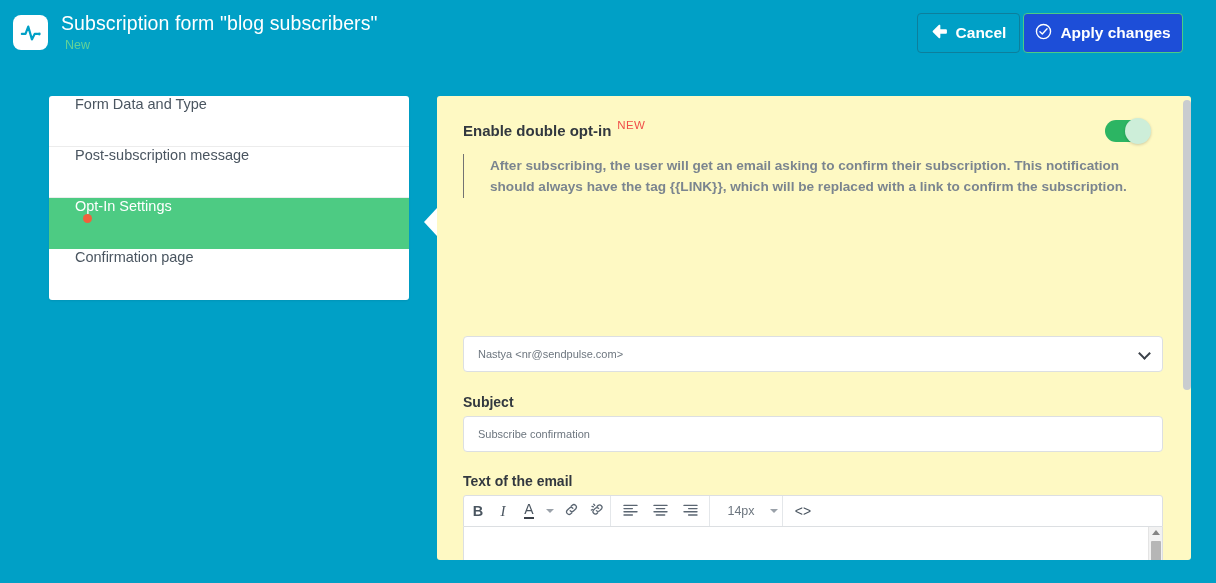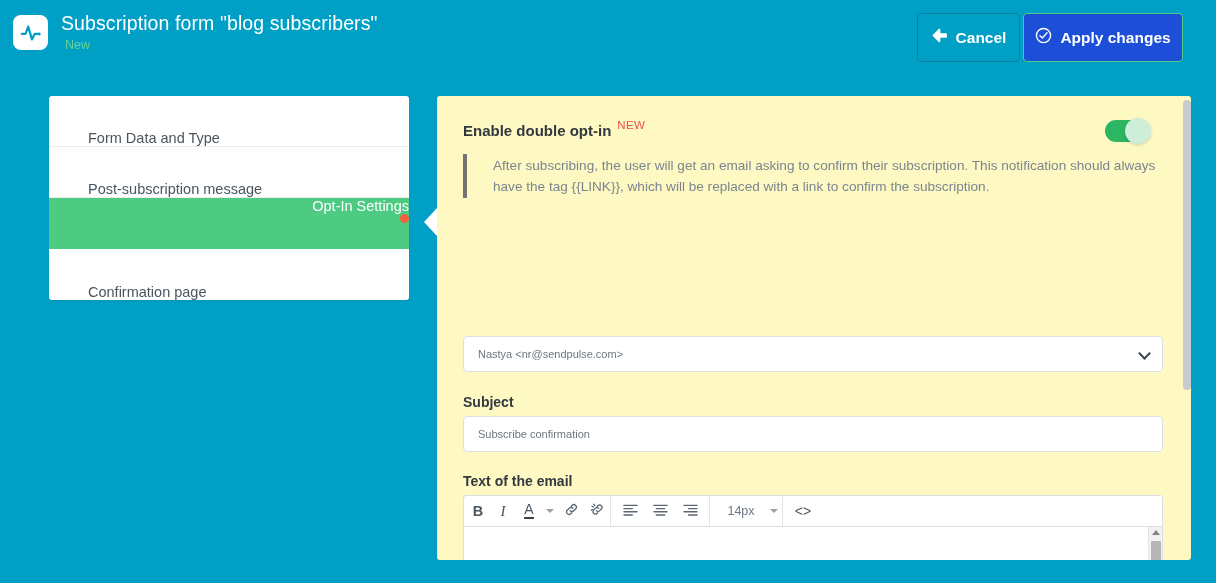--- a/index.html
+++ b/index.html
@@ -30,21 +30,21 @@
     font-size: 19.5px; color: #ffffff; font-weight: 400;
     letter-spacing: .1px;
     white-space: nowrap;
   }
   #header-subtitle {
     position: absolute; left: 65px; top: 38px;
     font-size: 12.5px; color: #63d297; font-weight: 400;
   }
   .hdr-btn {
     position: absolute; top: 13px;
-    height: 49px;
+    height: 40px;
     border-radius: 4px;
     display: flex; align-items: center; justify-content: center;
     gap: 8px;
     color: #ffffff;
     font-size: 15.5px;
     font-weight: bold;
     cursor: pointer;
     user-select: none;
   }
   #cancel-button {
@@ -62,22 +62,22 @@
   #sidebar {
     position: absolute; left: 49px; top: 96px;
     width: 360px;
     background: #ffffff;
     border-radius: 3px;
     overflow: hidden;
     box-shadow: 0 1px 2px rgba(0,0,0,.08);
   }
   .sidebar-item {
     height: 51px;
-    display: flex; align-items: flex-end;
-    padding-left: 39px;
+    display: flex; align-items: flex-start;
+    padding-left: 26px;
     font-size: 14.5px;
     color: #4a5560;
     border-bottom: 1px solid #ececec;
     cursor: pointer;
     white-space: nowrap;
   }
   .sidebar-item:last-child { border-bottom: none; }
   .sidebar-item.active {
     background: #4dcb83;
     color: #ffffff;
@@ -136,24 +136,25 @@
     position: absolute; right: -2px; top: -2px;
     width: 26px; height: 26px;
     background: #cdeed9;
     border-radius: 50%;
     box-shadow: 0 1px 3px rgba(0,0,0,.18);
   }
 
   #optin-note {
     position: absolute; left: 26px; top: 58px;
     width: 700px;
-    border-left: 4px solid #737373;
+    border-left: 1px solid #737373;
     padding: 1px 0 1px 26px;
     font-size: 13.6px; line-height: 21px;
     color: #7b858f;
+    font-weight: bold;
   }
 
   .field-label {
     position: absolute; left: 26px;
     font-size: 14px; font-weight: bold; color: #32383f;
   }
   #label-from   { top: 218px; margin-top: 29px; }
   #label-subject{ top: 298px; }
   #label-text   { top: 377px; }
 

